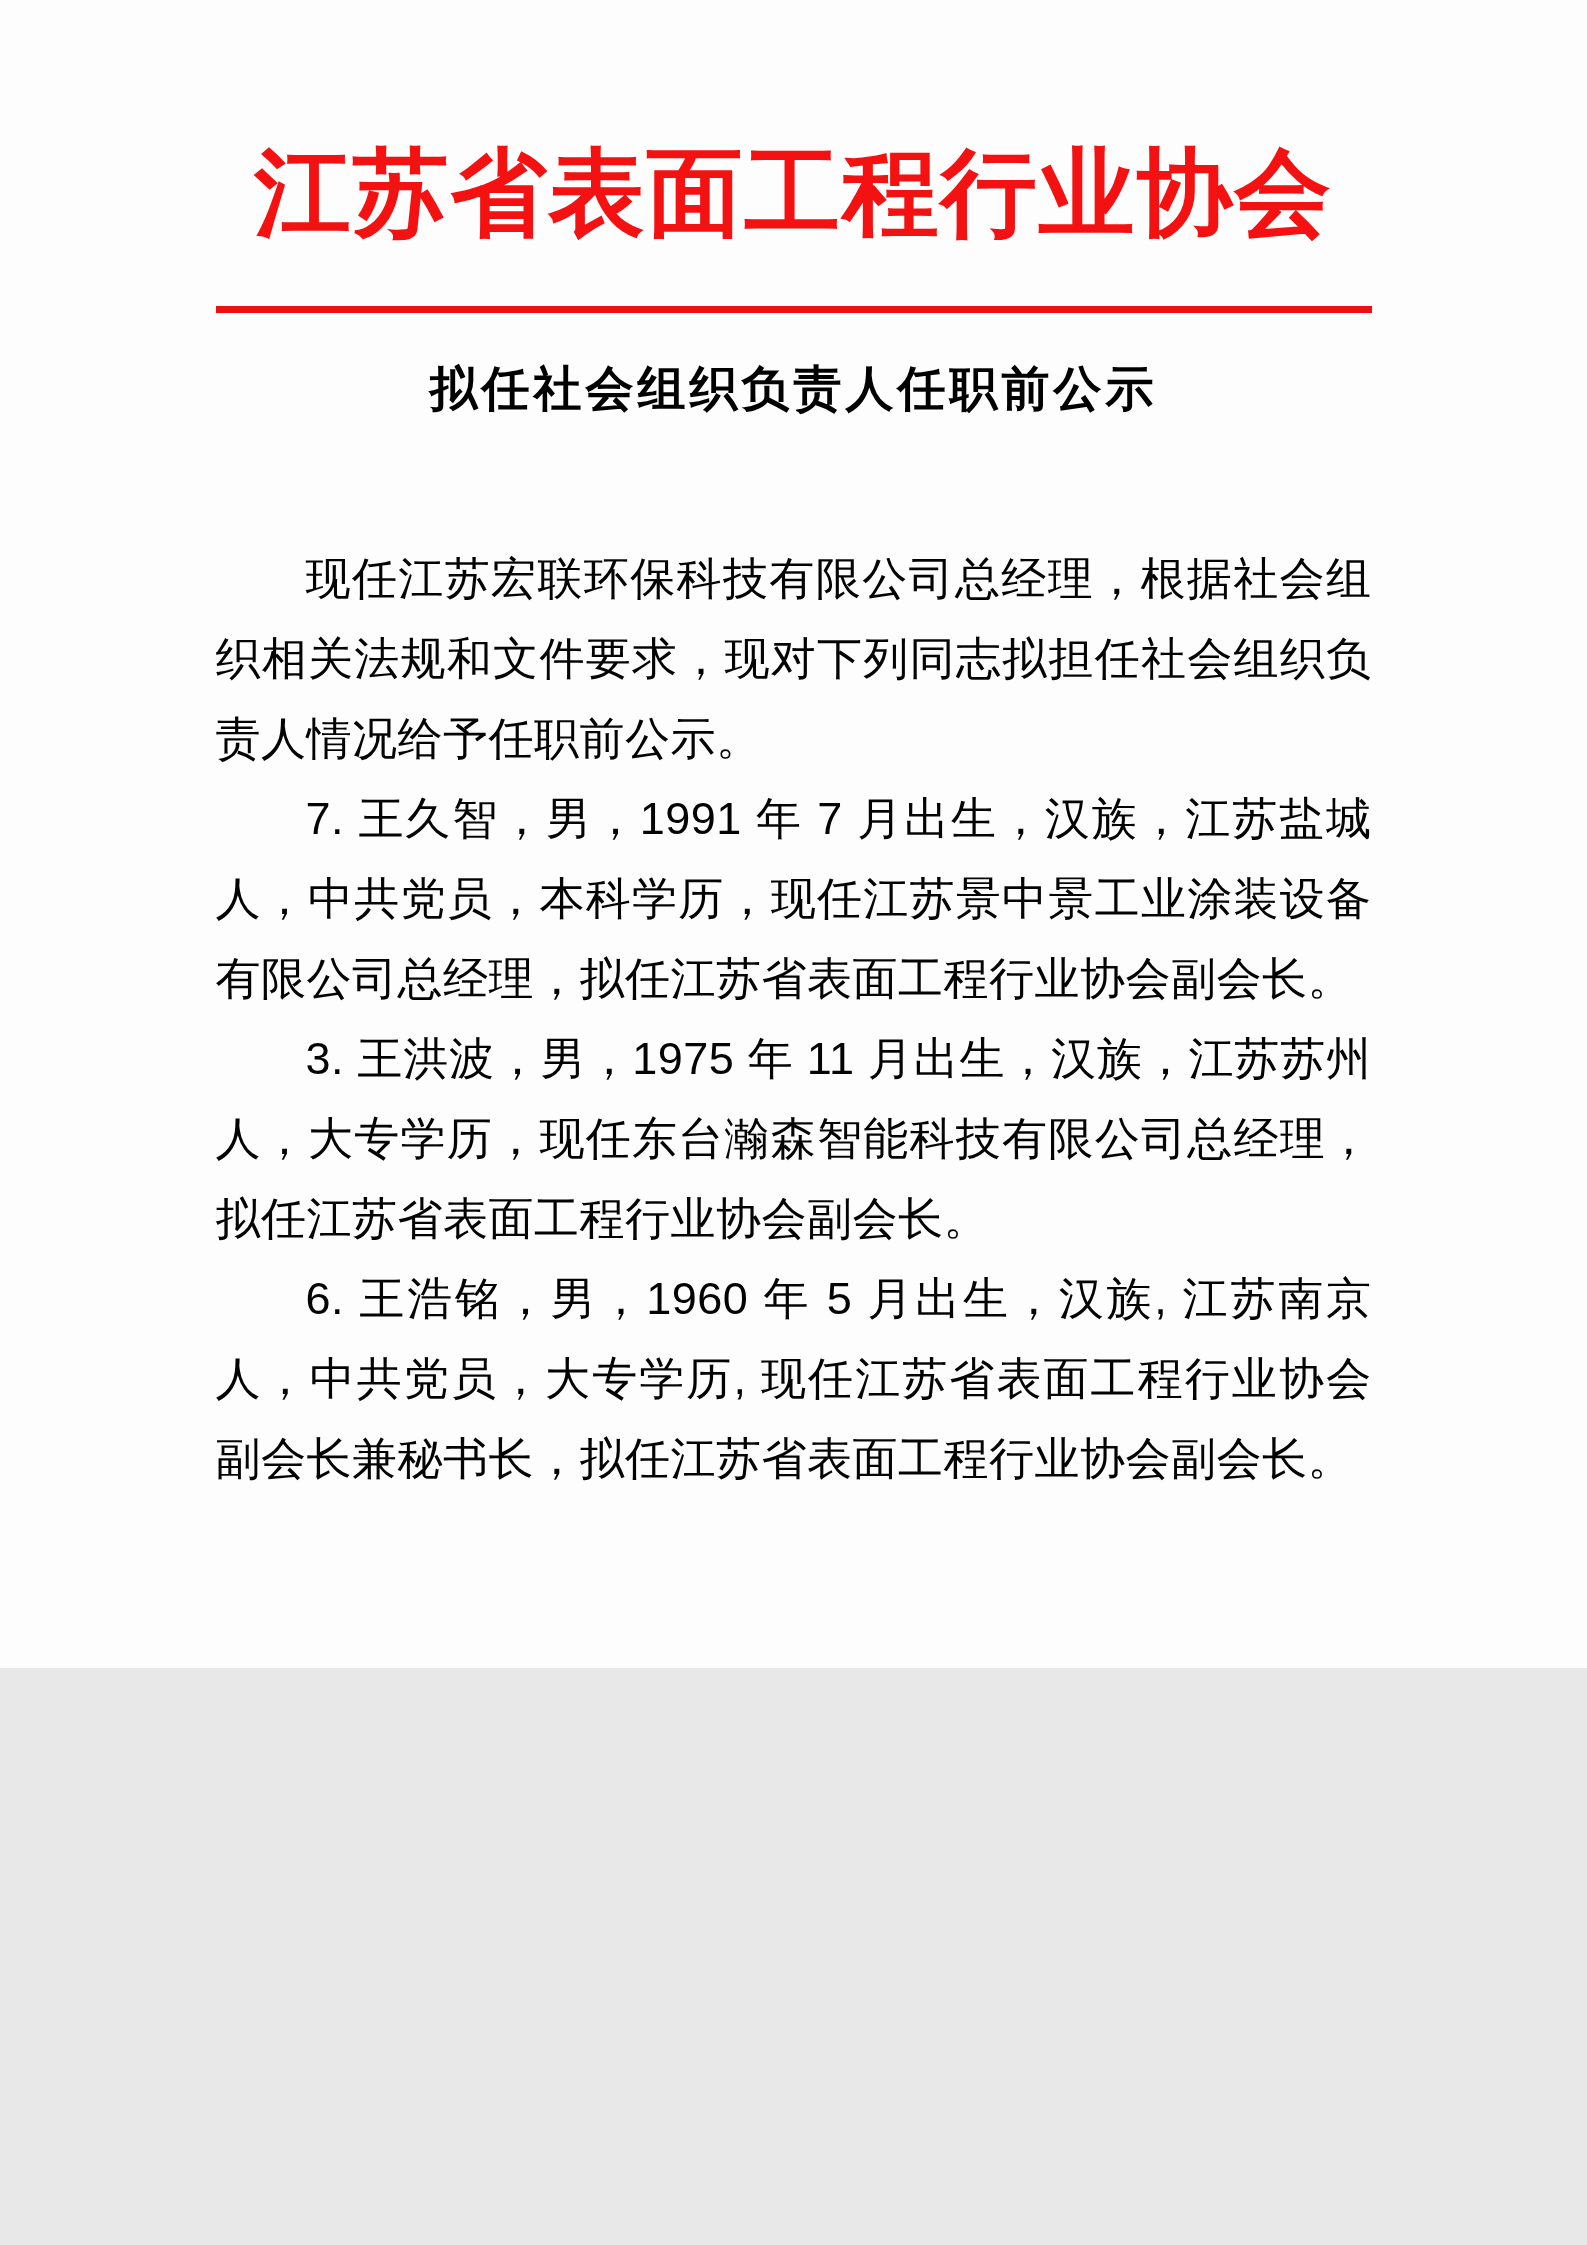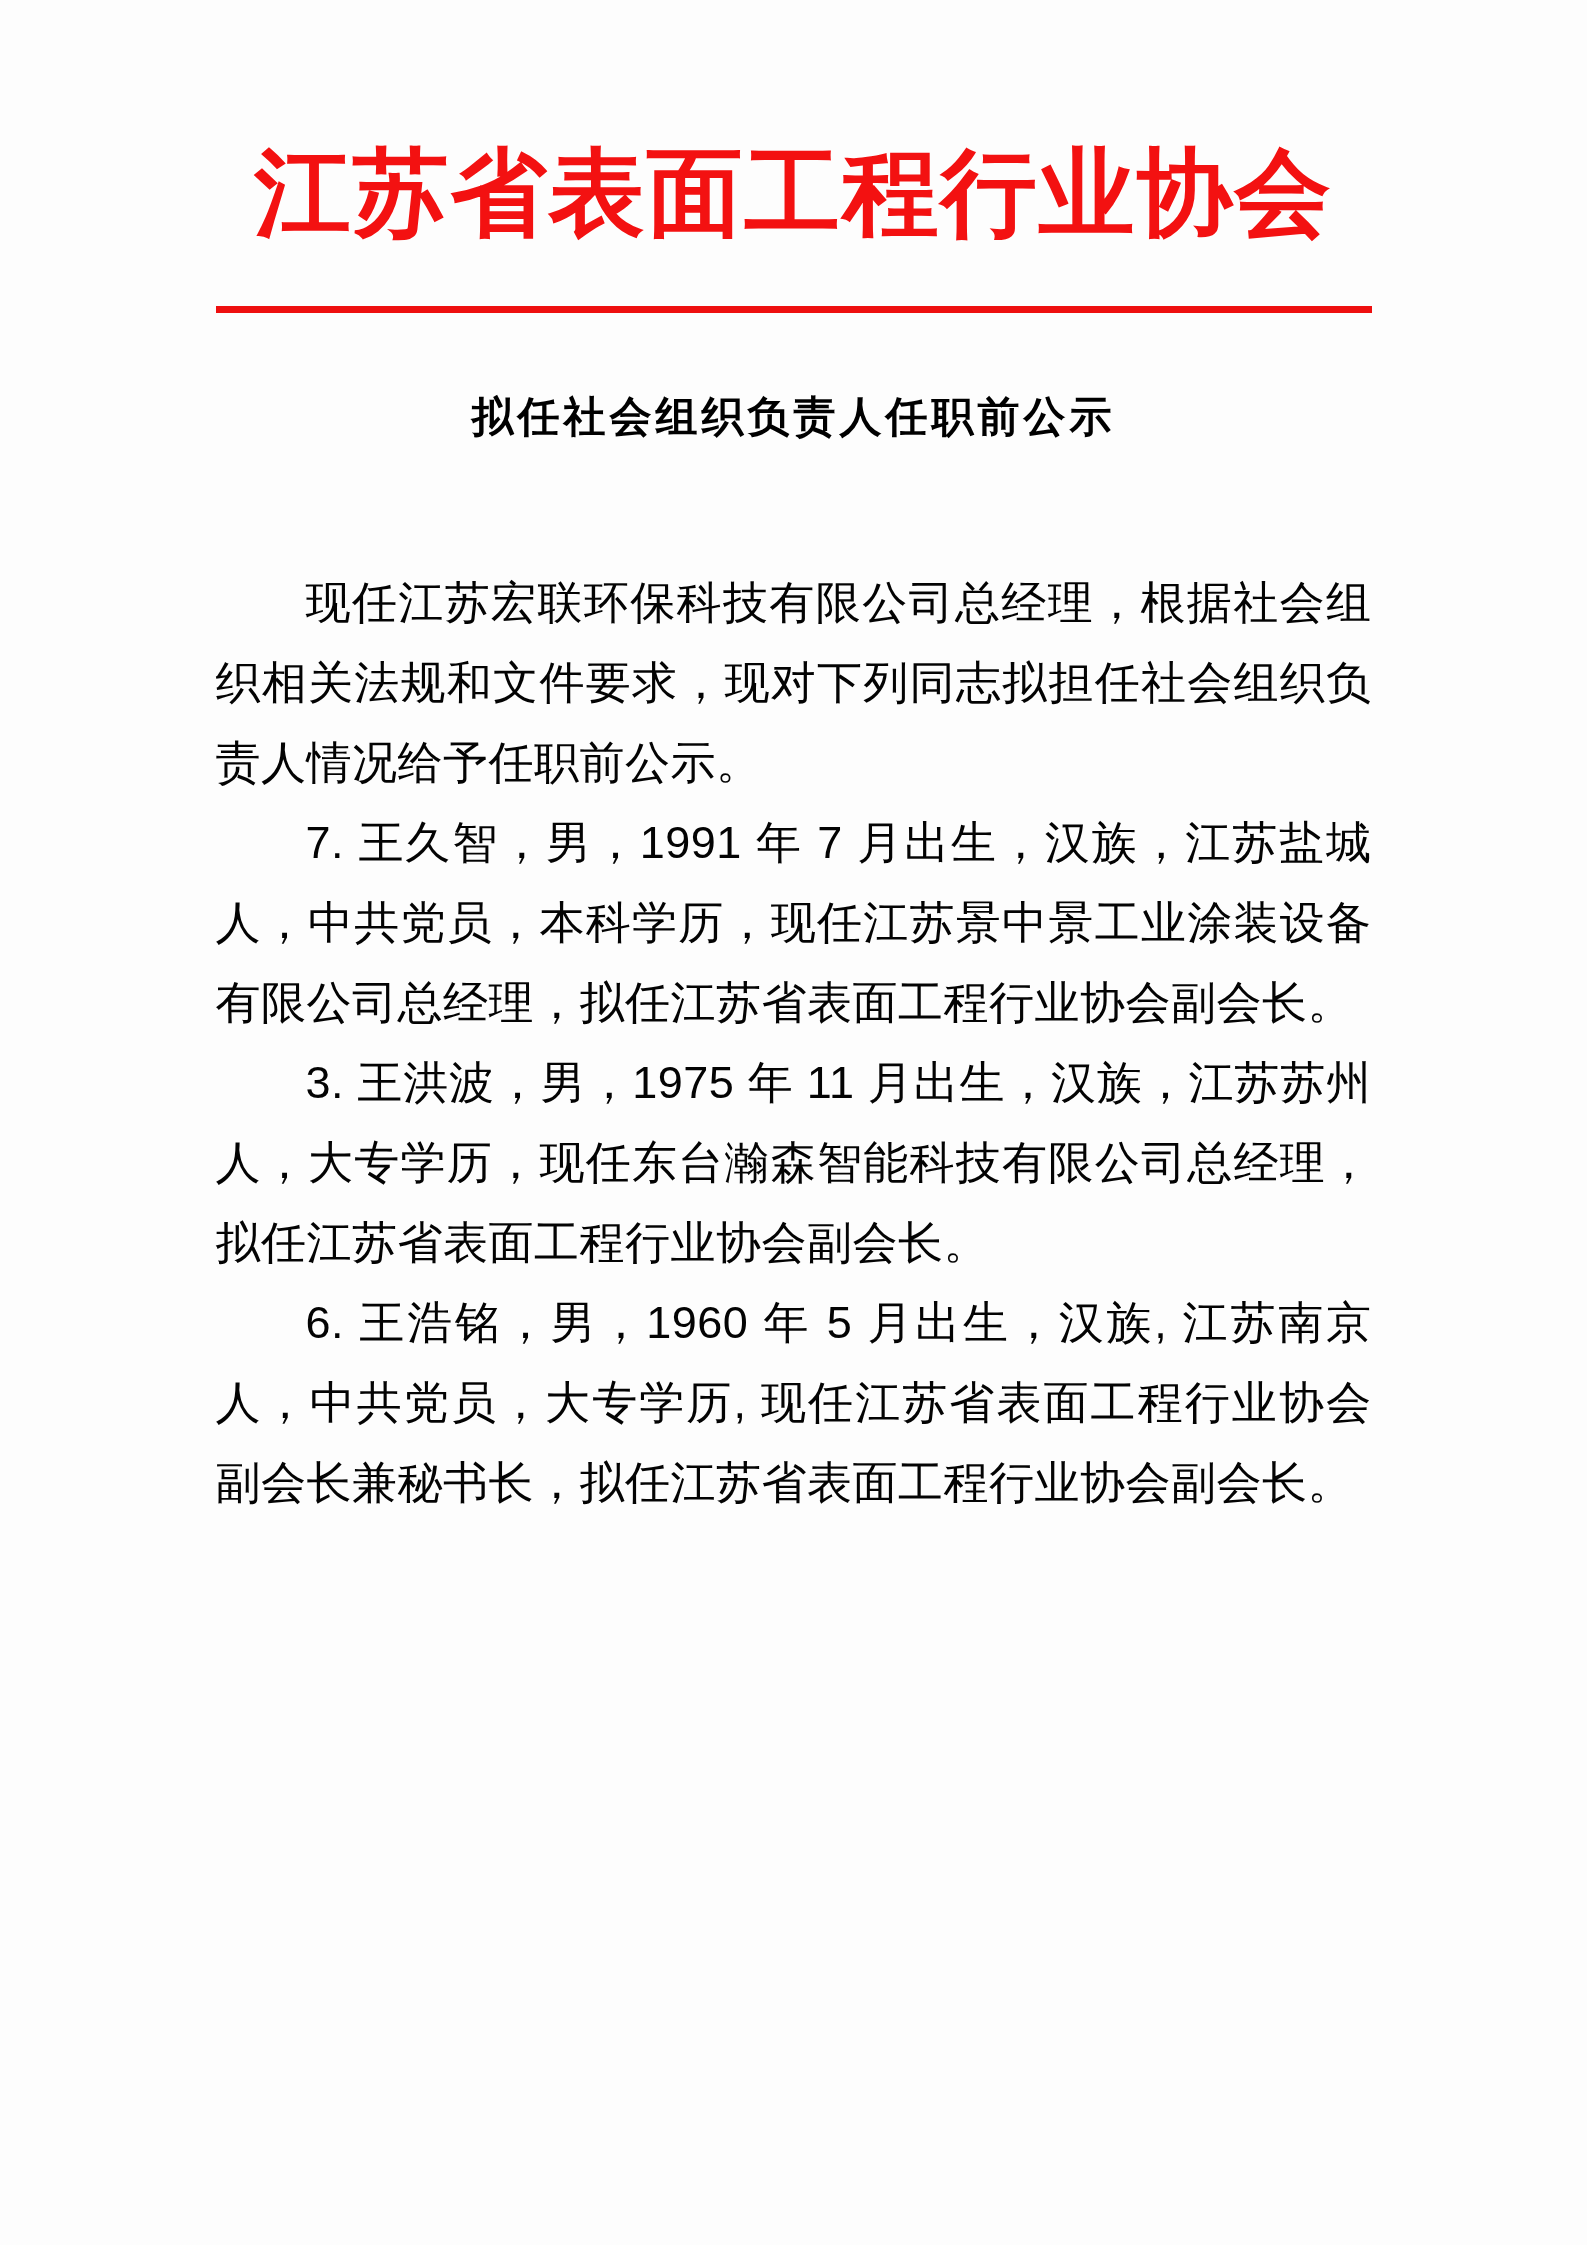--- a/index.html
+++ b/index.html
@@ -1,20 +1,20 @@
 <!DOCTYPE html>
 <html><head>
 <meta charset="utf-8">
 <style>
   * { margin: 0; padding: 0; box-sizing: border-box; }
   html, body { background: #e8e8e8; }
   .page {
     position: relative;
     width: 1587px;
-    height: 2245px;
+    height: 1668px;
     margin: 0 auto;
     background: #fdfdfd;
     font-family: "Liberation Sans", "DejaVu Sans", sans-serif;
     color: #000;
     overflow: hidden;
   }
   .content {
     width: 1156px;
     margin: 0 auto;
     padding-top: 138px;
@@ -29,25 +29,25 @@
   }
   .title-rule {
     width: 100%;
     height: 7px;
     background: #ee0f0f;
     margin-top: 58px;
     border: none;
   }
   .doc-subtitle {
     text-align: center;
-    font-size: 42px;
+    font-size: 48px;
     font-weight: 700;
     letter-spacing: 4px;
     color: #000;
-    margin-top: 76px;
+    margin-top: 44px;
   }
   .body-paragraphs {
     margin-top: 118px;
   }
   .body-para {
     font-size: 45px;
     line-height: 80px;
     text-align: justify;
     text-justify: inter-ideograph;
     text-indent: 2em;

